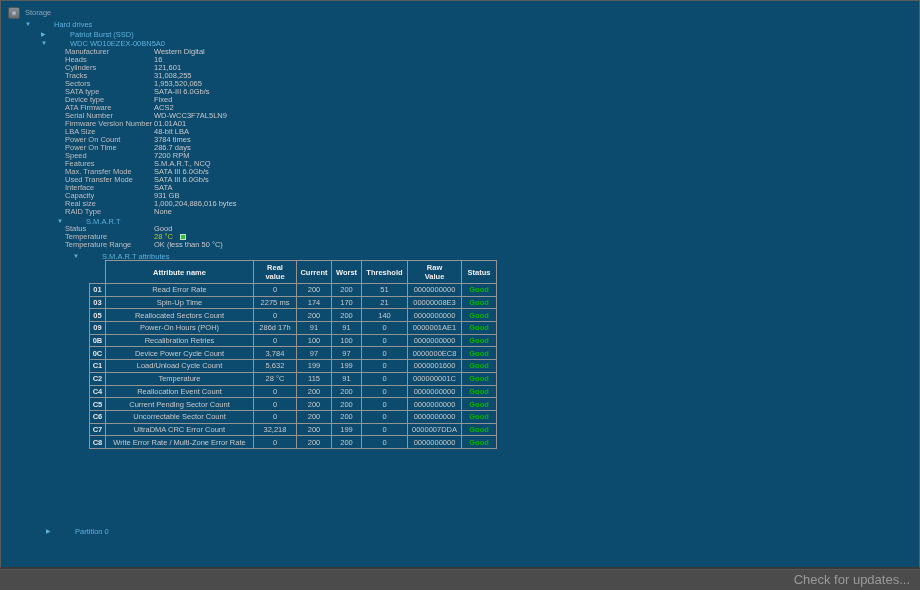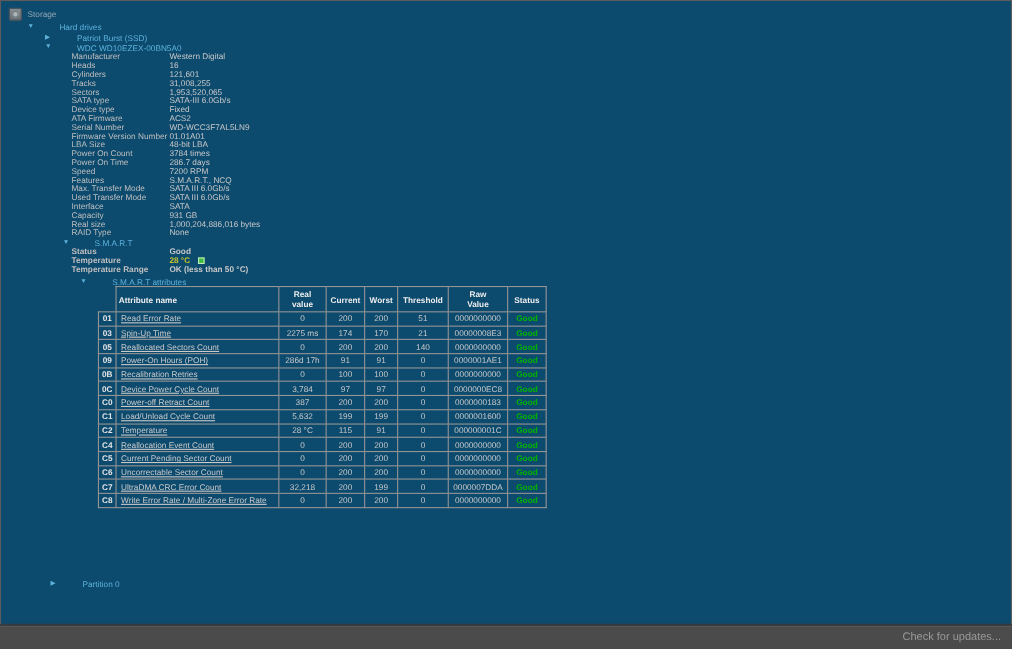--- a/index.html
+++ b/index.html
@@ -19,40 +19,40 @@
     border-bottom:1px solid #383838;
   }
   .status-bar {
     position:absolute; bottom:0; left:0; right:0; height:21px;
     background:#4b4b4b;
     border-top:1px solid #565656;
     line-height:20px;
     text-align:right;
     padding-right:10px;
     color:#9a9a9a;
-    font-size:10px;
+    font-size:13px;
   }
   
   .tree-row { position:absolute; white-space:nowrap; line-height:9px; }
   .tree-node { color:#5db2dc; cursor:pointer;padding-left:20px; }
   .tree-arrow { display:inline-block; width:9px; font-size:6px; color:#5db2dc; vertical-align:top; line-height:9px; }
   .root-label { color:#92a6b3; vertical-align:top; line-height:12px; margin-left:5px; }
   .storage-icon {
     display:inline-block; width:12px; height:12px; vertical-align:top;
     background:linear-gradient(#858d93,#666d73);
     border:1px solid #50565b; border-radius:2px; position:relative;
   }
   .storage-icon::after {
     content:""; position:absolute; left:2px; top:2px; width:6px; height:6px;
     border-radius:50%; background:#aeb6bb; box-shadow:inset 0 0 0 1px #6e767c;
   }
   
   .kv-block { position:absolute; left:64px; }
   .kv-row { height:8px; line-height:8px; white-space:nowrap; }
-  .kv-row.sm { height:8.2px; line-height:8.2px;font-weight:bold; }
+  .kv-row.sm { height:8.2px; line-height:8.2px; }
   .kv-label { display:inline-block; width:89px; color:#bfbfbf; }
   .kv-block.smart-info .kv-label { width:89px; }
   .kv-value { color:#c8c8c8; }
   .temp-value { color:#c2c22a; }
   .temp-led {
     display:inline-block; width:6px; height:6px; margin-left:7px;
     background:#3fbc3f; border:1px solid #bfe8bf; vertical-align:-1px;
   }
   
   .smart-table { position:absolute; left:88px; top:259px; border-collapse:collapse; }
@@ -62,21 +62,21 @@
     height:12.7px;
     text-align:center;
     white-space:nowrap;
     color:#c9c9c9;
   }
   .smart-table th {
     font-weight:bold; color:#eeeeee; height:23px; line-height:9px; padding:0 2px;
   }
   .smart-table th.ghost { border:none; background:transparent; }
   .smart-table td.c-id { font-weight:bold; color:#e4e4e4; padding:0 2px; }
-  .smart-table td.c-name { text-align:left;text-decoration:underline; }
+  .smart-table td.c-name { text-align:center; }
   .smart-table td.c-status { color:#00b400; font-weight:bold; }
   col.w-id{width:16px} col.w-name{width:148px} col.w-real{width:43px}
   col.w-cur{width:35px} col.w-worst{width:30px} col.w-thr{width:46px}
   col.w-raw{width:52px} col.w-status{width:35px}
 </style>
 </head>
 <body>
 
 <div class="main-panel">
 
@@ -147,21 +147,21 @@
         <col class="w-real">
         <col class="w-cur">
       <col class="w-worst">
         <col class="w-thr">
         <col class="w-raw">
         <col class="w-status">
     </colgroup>
     <thead>
       <tr>
         <th class="ghost"></th>
-        <th style="text-align:left;">Attribute name</th>
+        <th style="text-align:center;">Attribute name</th>
         <th>Real<br>value</th>
         <th>Current</th>
         <th>Worst</th>
         <th>Threshold</th>
         <th>Raw<br>Value</th>
         <th>Status</th>
       </tr>
     </thead>
     <tbody>
         <tr>
@@ -218,30 +218,20 @@
           <td class="c-id">0C</td>
           <td class="c-name">Device Power Cycle Count</td>
           <td class="c-num">3,784</td>
           <td class="c-num">97</td>
           <td class="c-num">97</td>
           <td class="c-num">0</td>
           <td class="c-num">0000000EC8</td>
           <td class="c-status">Good</td>
         </tr>
         <tr>
-          <td class="c-id">C0</td>
-          <td class="c-name">Power-off Retract Count</td>
-          <td class="c-num">387</td>
-          <td class="c-num">200</td>
-          <td class="c-num">200</td>
-          <td class="c-num">0</td>
-          <td class="c-num">0000000183</td>
-          <td class="c-status">Good</td>
-        </tr>
-        <tr>
           <td class="c-id">C1</td>
           <td class="c-name">Load/Unload Cycle Count</td>
           <td class="c-num">5,632</td>
           <td class="c-num">199</td>
           <td class="c-num">199</td>
           <td class="c-num">0</td>
           <td class="c-num">0000001600</td>
           <td class="c-status">Good</td>
         </tr>
         <tr>

